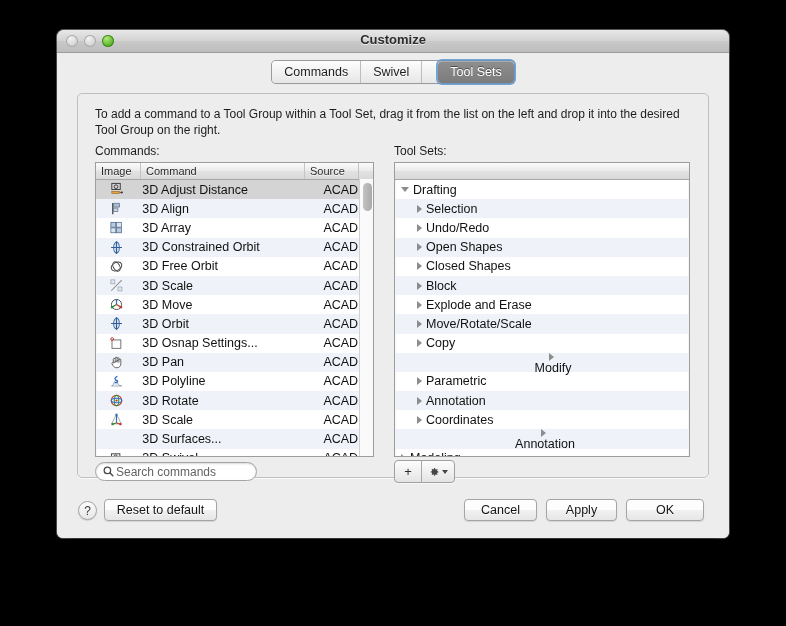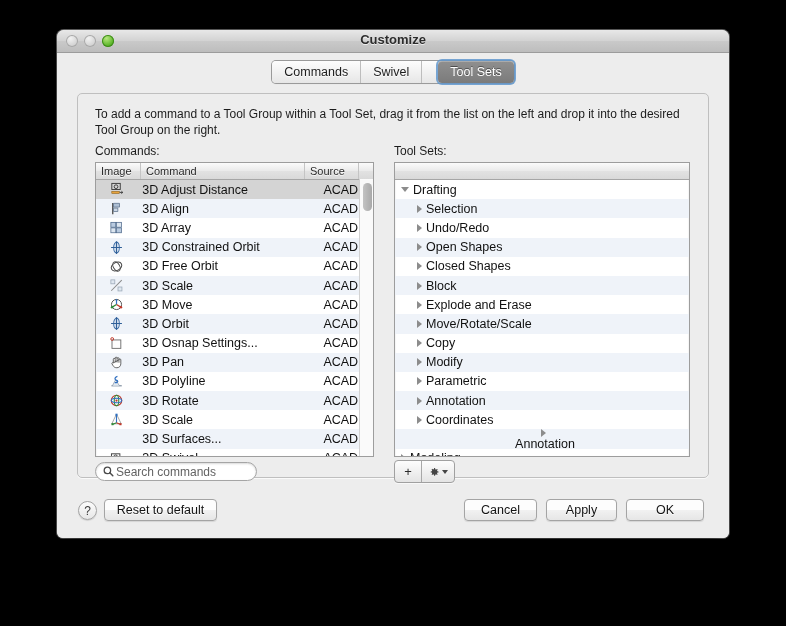--- a/index.html
+++ b/index.html
@@ -423,21 +423,21 @@
               <span>Explode and Erase</span>
             </div>
             <div class="trow alt" style="padding-left: 22px;">
               <span class="tw-arrow closed"></span>
               <span>Move/Rotate/Scale</span>
             </div>
             <div class="trow" style="padding-left: 22px;">
               <span class="tw-arrow closed"></span>
               <span>Copy</span>
             </div>
-            <div class="trow alt" style="padding-left: 22px;">
+            <div class="trow alt" style="padding-left: 22px; flex-direction: column;">
               <span class="tw-arrow closed"></span>
               <span>Modify</span>
             </div>
             <div class="trow" style="padding-left: 22px;">
               <span class="tw-arrow closed"></span>
               <span>Parametric</span>
             </div>
             <div class="trow alt" style="padding-left: 22px;">
               <span class="tw-arrow closed"></span>
               <span>Annotation</span>

